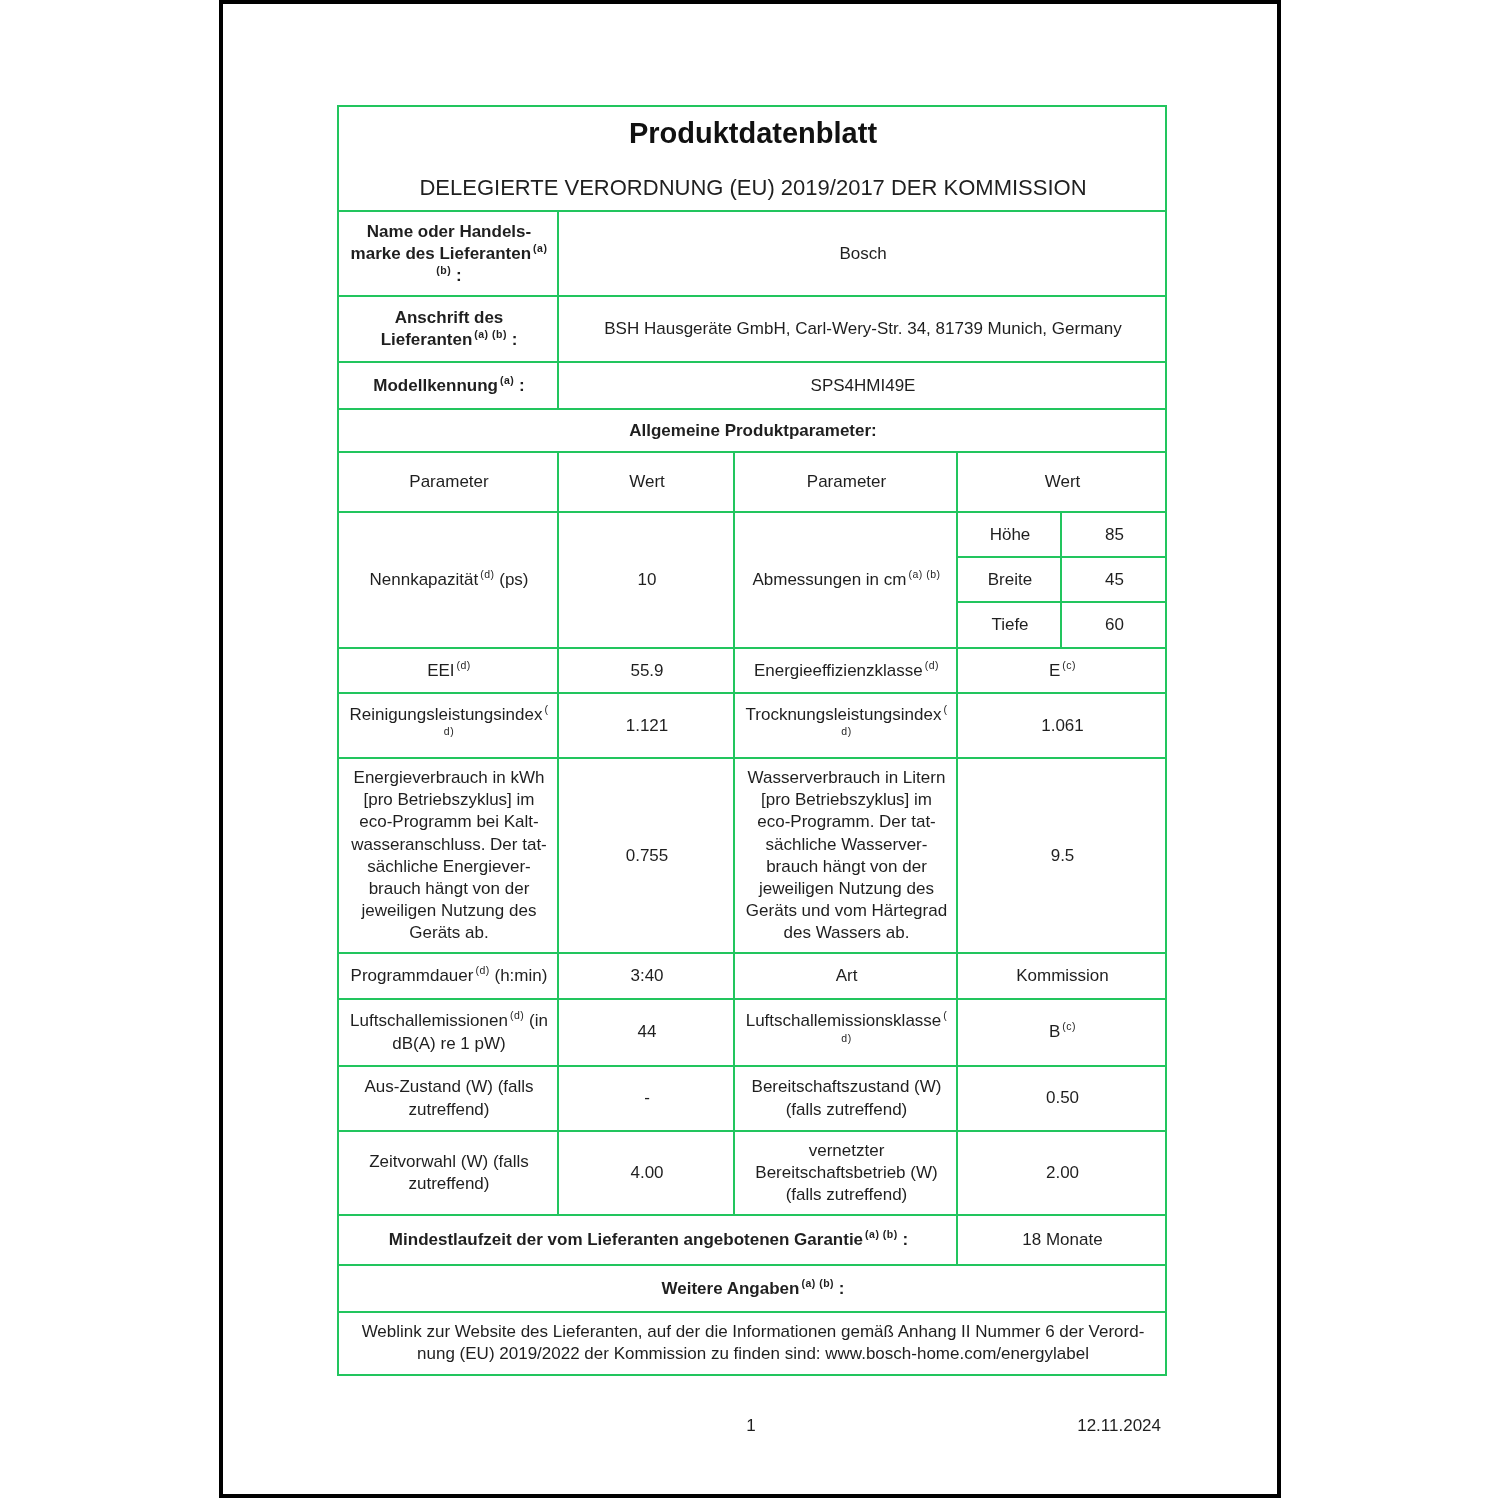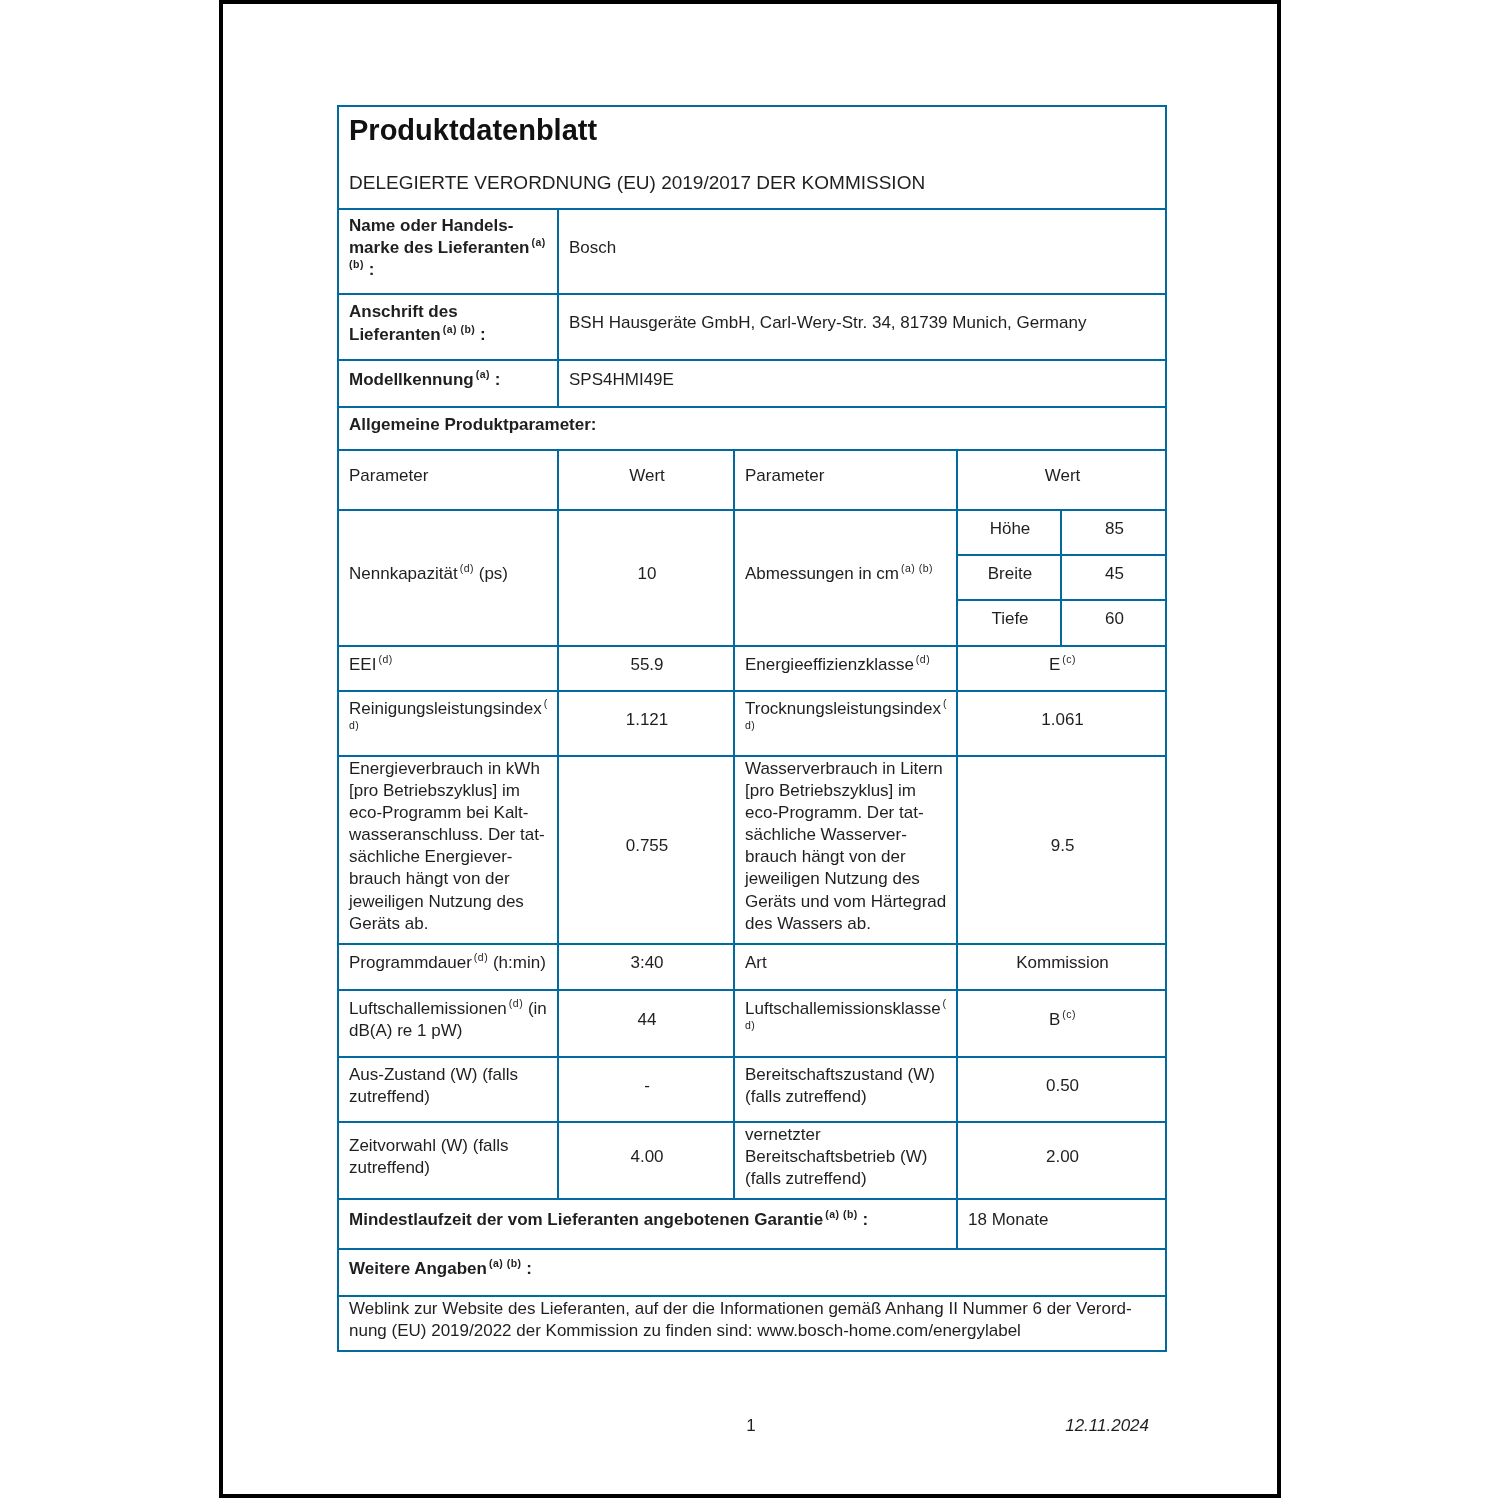--- a/index.html
+++ b/index.html
@@ -17,47 +17,48 @@
     border: 4px solid #000;
     background: #fff;
   }
   table.datasheet {
     margin: 101px 0 0 114px;
     width: 828px;
     border-collapse: collapse;
     table-layout: fixed;
   }
   table.datasheet td {
-    border: 2px solid #0369a1;
+    border: 2px solid #22c55e;
     font-size: 17px;
     line-height: 1.3;
-    padding: 1px 8px 8px 10px;
+    padding: 8px 8px 8px 10px;
     vertical-align: middle;
     word-wrap: break-word;
+    text-align: center;
   }
   .c { text-align: center; }
   .b { font-weight: bold; }
   sup {
     font-size: 10.5px;
     line-height: 0;
     vertical-align: 7px;
     margin-left: 2px;
     letter-spacing: 0.5px;
   }
   .title-cell { vertical-align: top; padding: 13px 12px; }
   .doc-title { font-size: 29px; font-weight: bold; color: #111; }
-  .doc-subtitle { font-size: 19px; margin-top: 21px; }
+  .doc-subtitle { font-size: 22px; margin-top: 21px; }
   .footer {
     position: absolute;
     top: 1412px; left: 114px;
     width: 828px; height: 24px;
     font-size: 17px;
   }
   .footer .page-num { position: absolute; left: 0; right: 0; text-align: center; }
-  .footer .doc-date { position: absolute; right: 16px; font-style: italic; }
+  .footer .doc-date { position: absolute; right: 4px; }
 </style>
 </head>
 <body>
 
 <div class="page-frame">
 
   <table class="datasheet">
     <colgroup>
       <col style="width:220px">
         <col style="width:176px">

